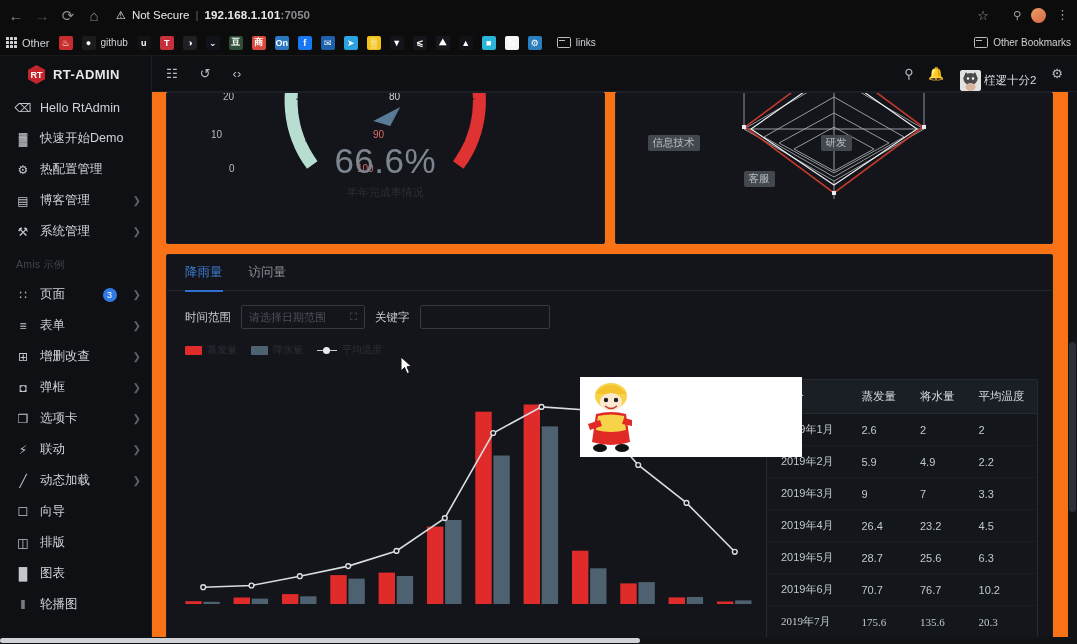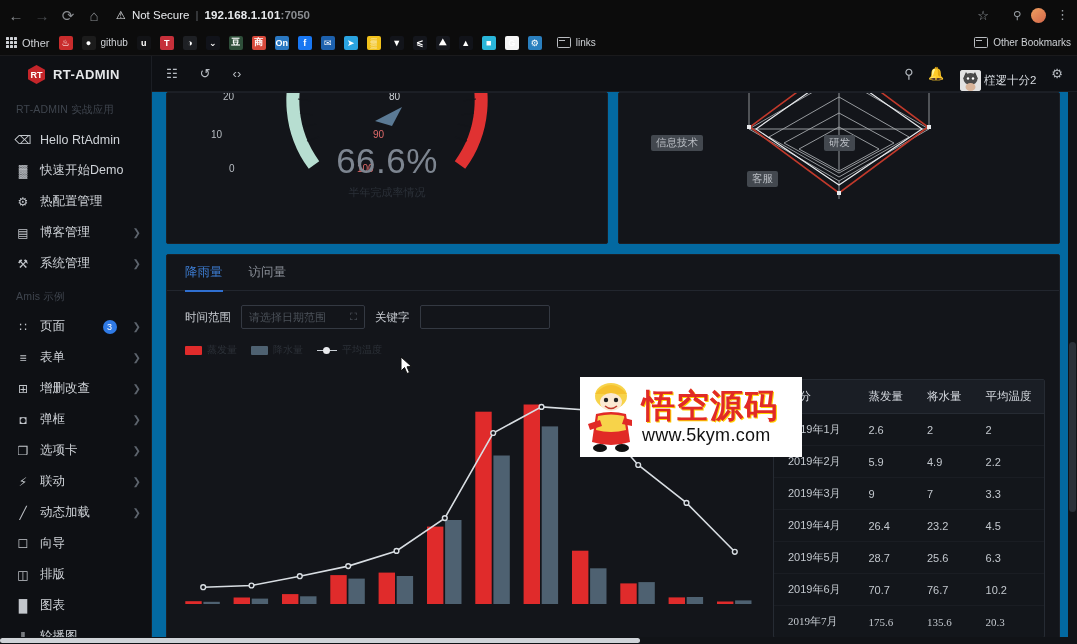--- a/index.html
+++ b/index.html
@@ -123,21 +123,21 @@
   .user-chip { display: flex; align-items: center; gap: 3px; cursor: pointer; margin-top: 13px; }
   .user-av {
     width: 21px; height: 21px; border-radius: 3px;
     background: #d8d8d8; position: relative; overflow: hidden;
     flex: 0 0 auto;
   }
   .user-name { color: #d9dde2; font-size: 11.5px; }
 
   
   .content {
-    flex: 1; background: #0369a1; padding: 0 17px 0 14px;
+    flex: 1; background: #f97316; padding: 0 24px 0 14px;
     position: relative; overflow: hidden;
   }
   .row-cards { display: flex; gap: 10px; height: 152px; }
   .card {
     background: #13151a; border: 1px solid #1c1f26; border-radius: 2px;
     flex: 1; position: relative; overflow: hidden;
   }
 
   
   .gauge-wrap { position: relative; width: 100%; height: 100%; }
@@ -379,21 +379,20 @@
     <div class="brand">
       <span class="logo-hex">
         <svg width="17" height="19" viewBox="0 0 17 19">
           <polygon points="8.5,0 17,4.75 17,14.25 8.5,19 0,14.25 0,4.75" fill="#c4252a"></polygon>
           <text x="8.5" y="13" font-size="9" fill="#fff" text-anchor="middle" font-family="Liberation Sans, sans-serif" font-weight="bold">RT</text>
         </svg>
       </span>
       <span class="brand-txt">RT-ADMIN</span>
     </div>
     <div id="sidebar-groups">
-        <div class="menu-group-title">RT-ADMIN 实战应用</div>
         <div class="menu-item">
           <span class="mi-ic">⌫</span>
           <span class="mi-label">Hello RtAdmin</span>
         </div>
         <div class="menu-item">
           <span class="mi-ic">▓</span>
           <span class="mi-label">快速开始Demo</span>
         </div>
         <div class="menu-item">
           <span class="mi-ic">⚙</span>
@@ -713,24 +712,20 @@
             <circle cx="36" cy="20" r="2.2" fill="#222"></circle>
             <path d="M25 26 Q31 31 37 26" stroke="#c0392b" stroke-width="1.6" fill="none"></path>
             <path d="M16 34 Q31 30 46 34 L50 62 Q31 68 12 62 Z" fill="#e12a26"></path>
             <path d="M18 36 Q31 33 44 36 L46 50 Q31 54 16 50 Z" fill="#f7d34a"></path>
             <path d="M8 44 L20 40 L22 46 L10 50 Z" fill="#e12a26"></path>
             <path d="M52 40 L44 38 L42 44 L52 46 Z" fill="#e12a26"></path>
             <ellipse cx="20" cy="68" rx="7" ry="4" fill="#111"></ellipse>
             <ellipse cx="42" cy="68" rx="7" ry="4" fill="#111"></ellipse>
           </svg>
         </div>
-        <div class="wm-right">
-          <div class="wm-cn">悟空源码</div>
-          <div class="wm-url">www.5kym.com</div>
-        </div>
       </div>
 
       <svg class="cursor" width="16" height="20" viewBox="0 0 16 20">
         <path d="M3 1 L3 15 L6.5 11.5 L9 17.5 L11.5 16.5 L9 10.8 L13.5 10.5 Z" fill="#fff" stroke="#111" stroke-width="1"></path>
       </svg>
 
       <div class="vscroll">
         <div class="vthumb"></div>
       </div>
     </div>

